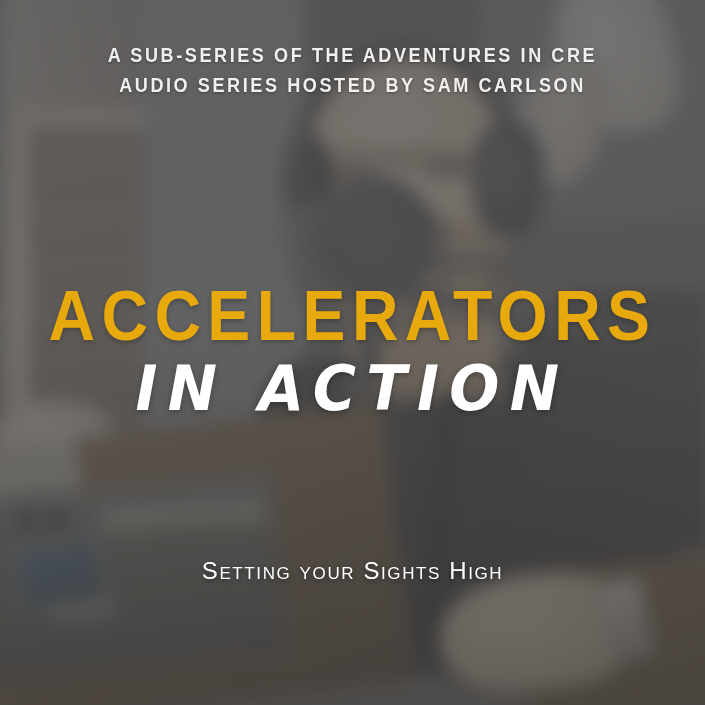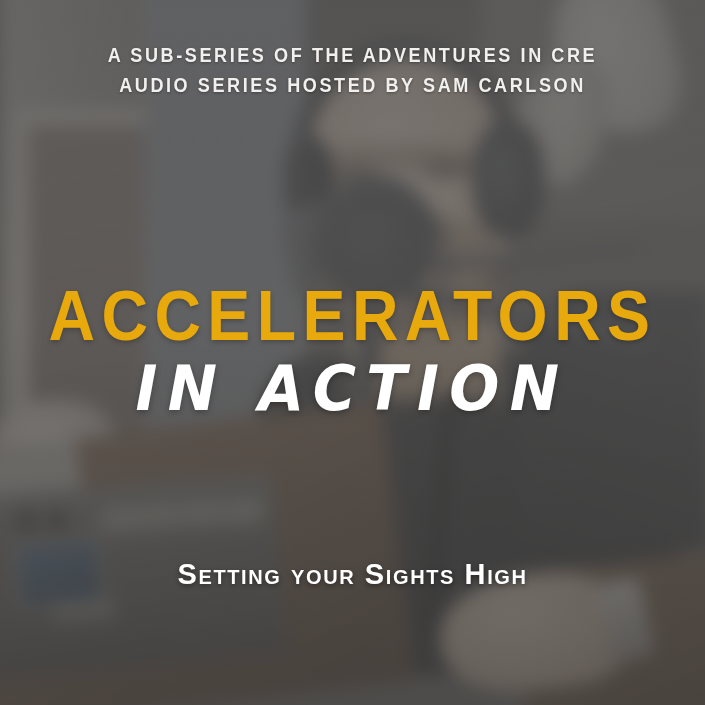--- a/index.html
+++ b/index.html
@@ -324,22 +324,22 @@
     font-family: "DejaVu Sans", sans-serif;
     transform: scaleX(0.95);
     text-shadow: 0 2px 7px rgba(0,0,0,0.30);
   }
 
   .episode {
     position: absolute;
     left: 0; right: 0;
     top: 556px;
     color: #ffffff;
-    font-size: 29px;
-    font-weight: 700;
+    font-size: 24px;
+    font-weight: 400;
     line-height: 1.28;
     letter-spacing: 1.6px;
     font-variant: small-caps;
     text-shadow: 0 2px 5px rgba(0,0,0,0.42);
   }
   .episode .line { display: block; }
 </style>
 </head>
 <body>
 

